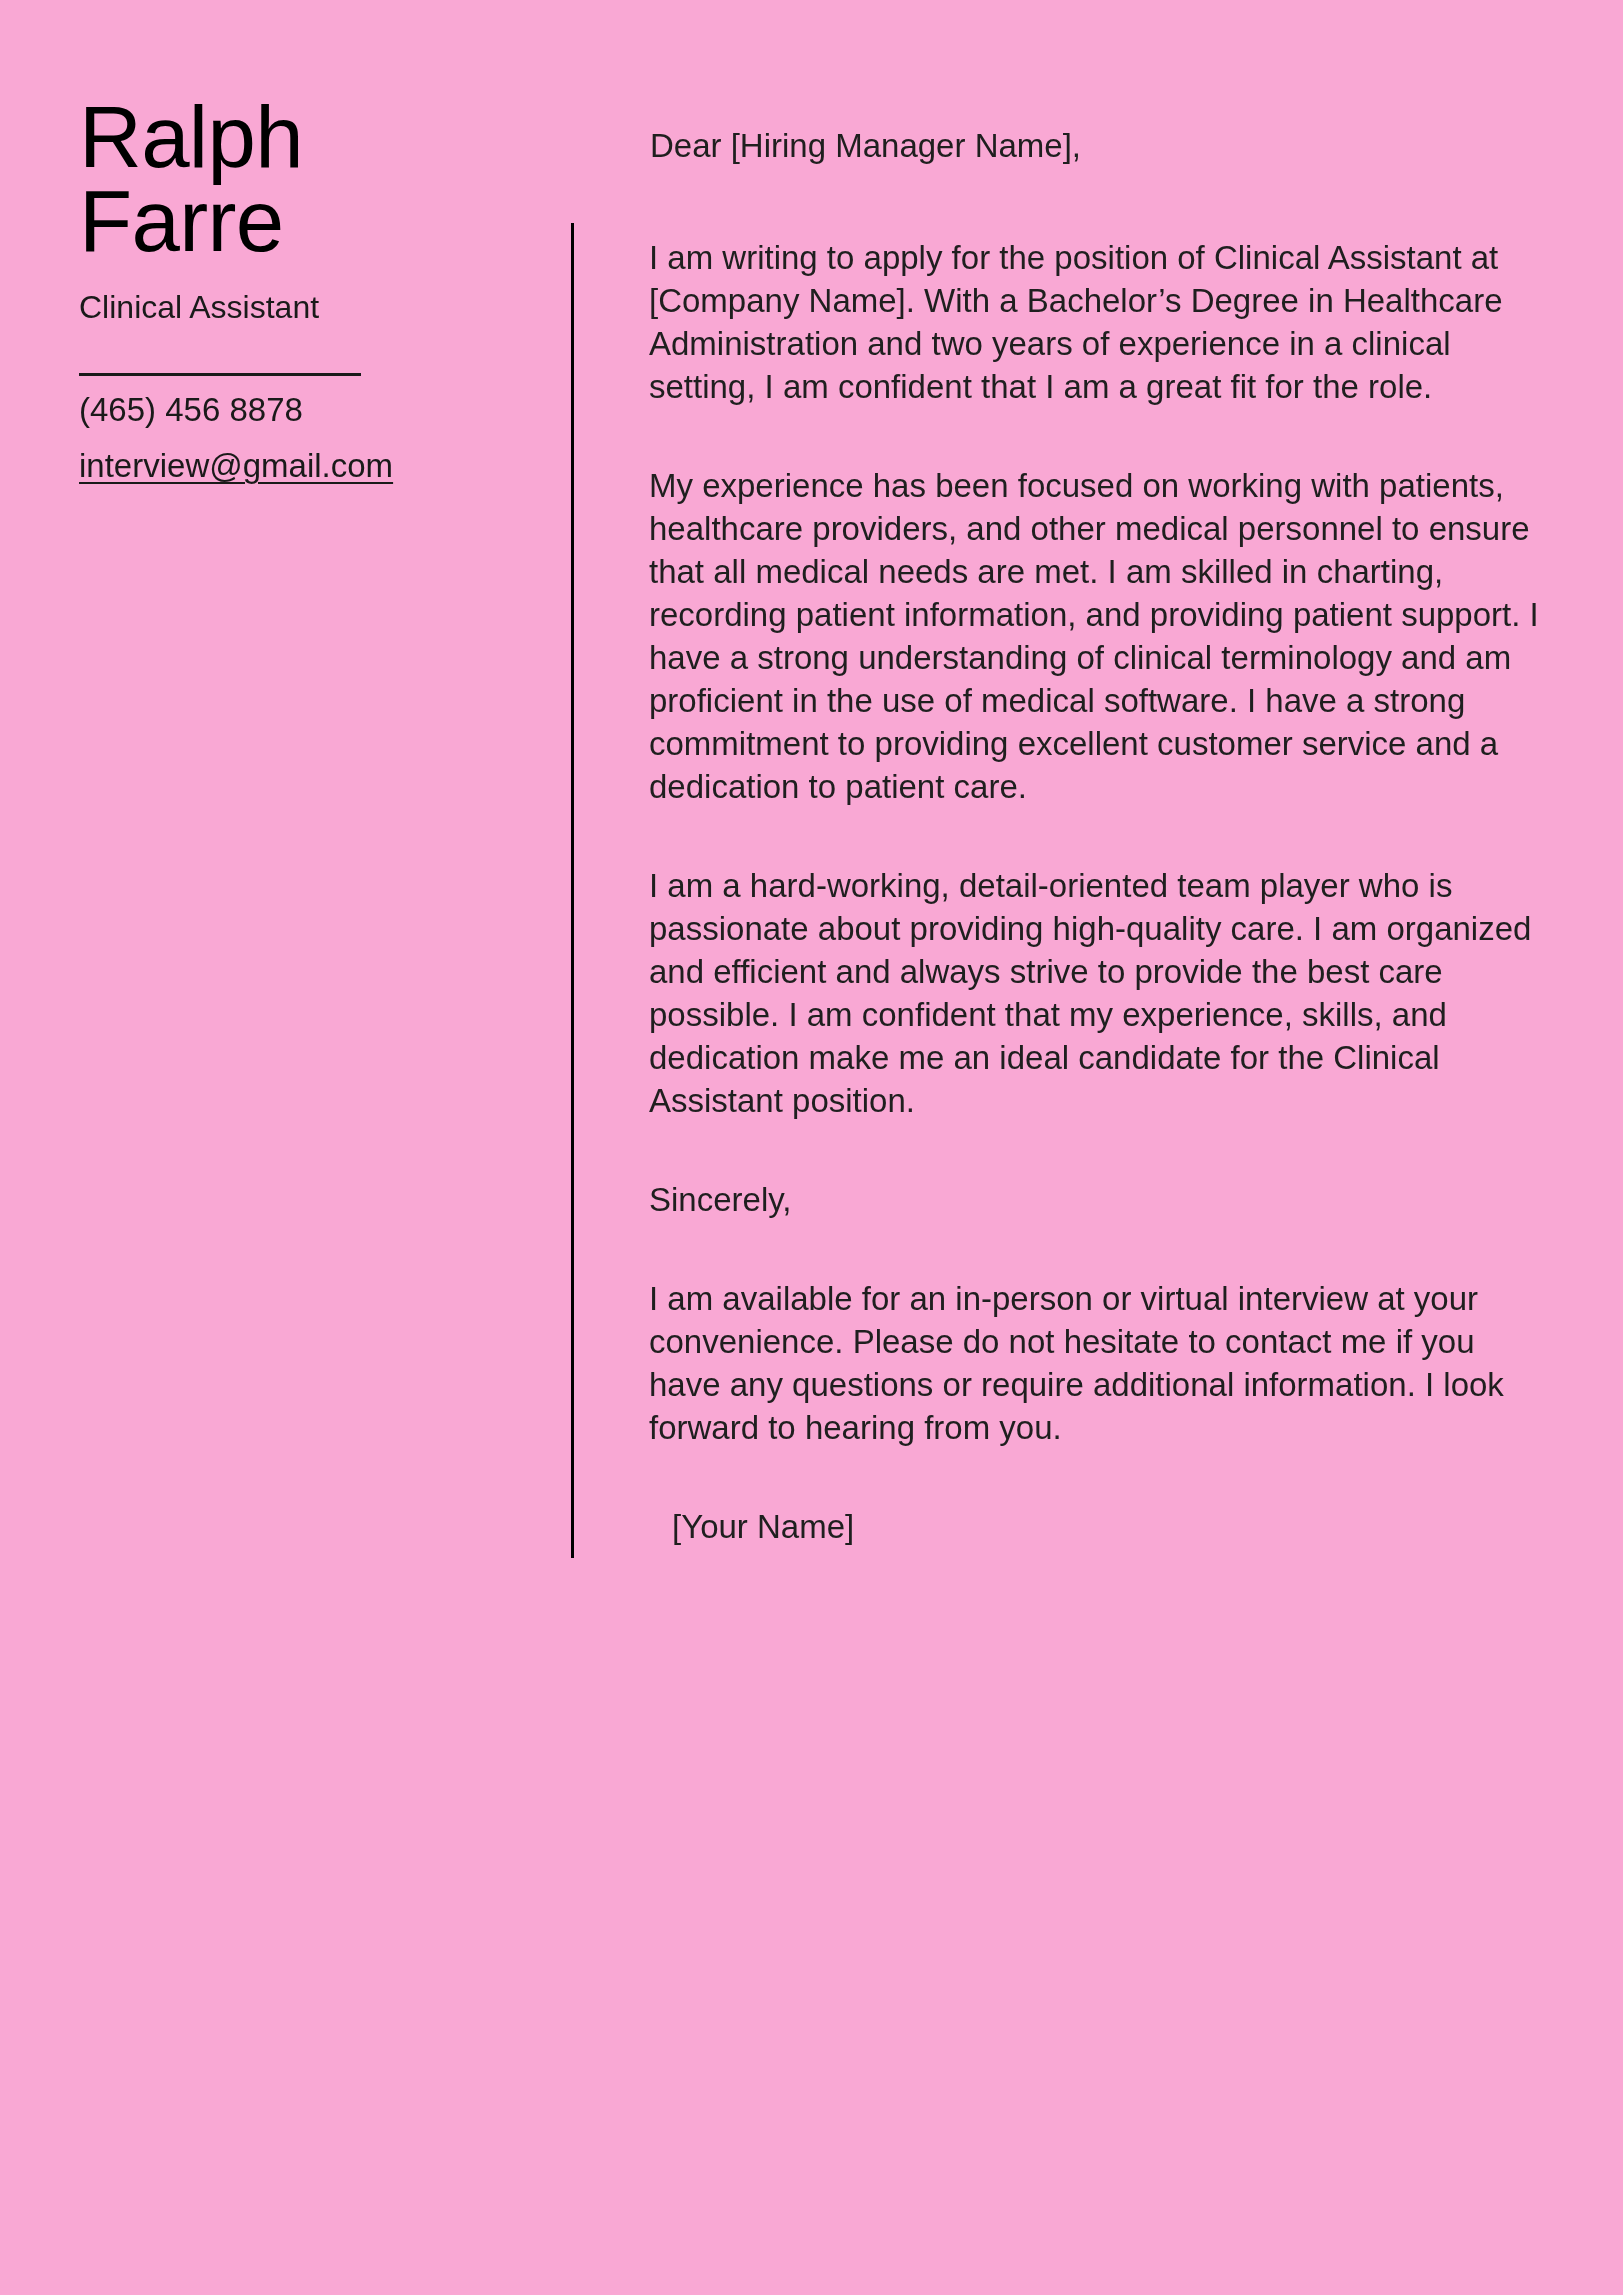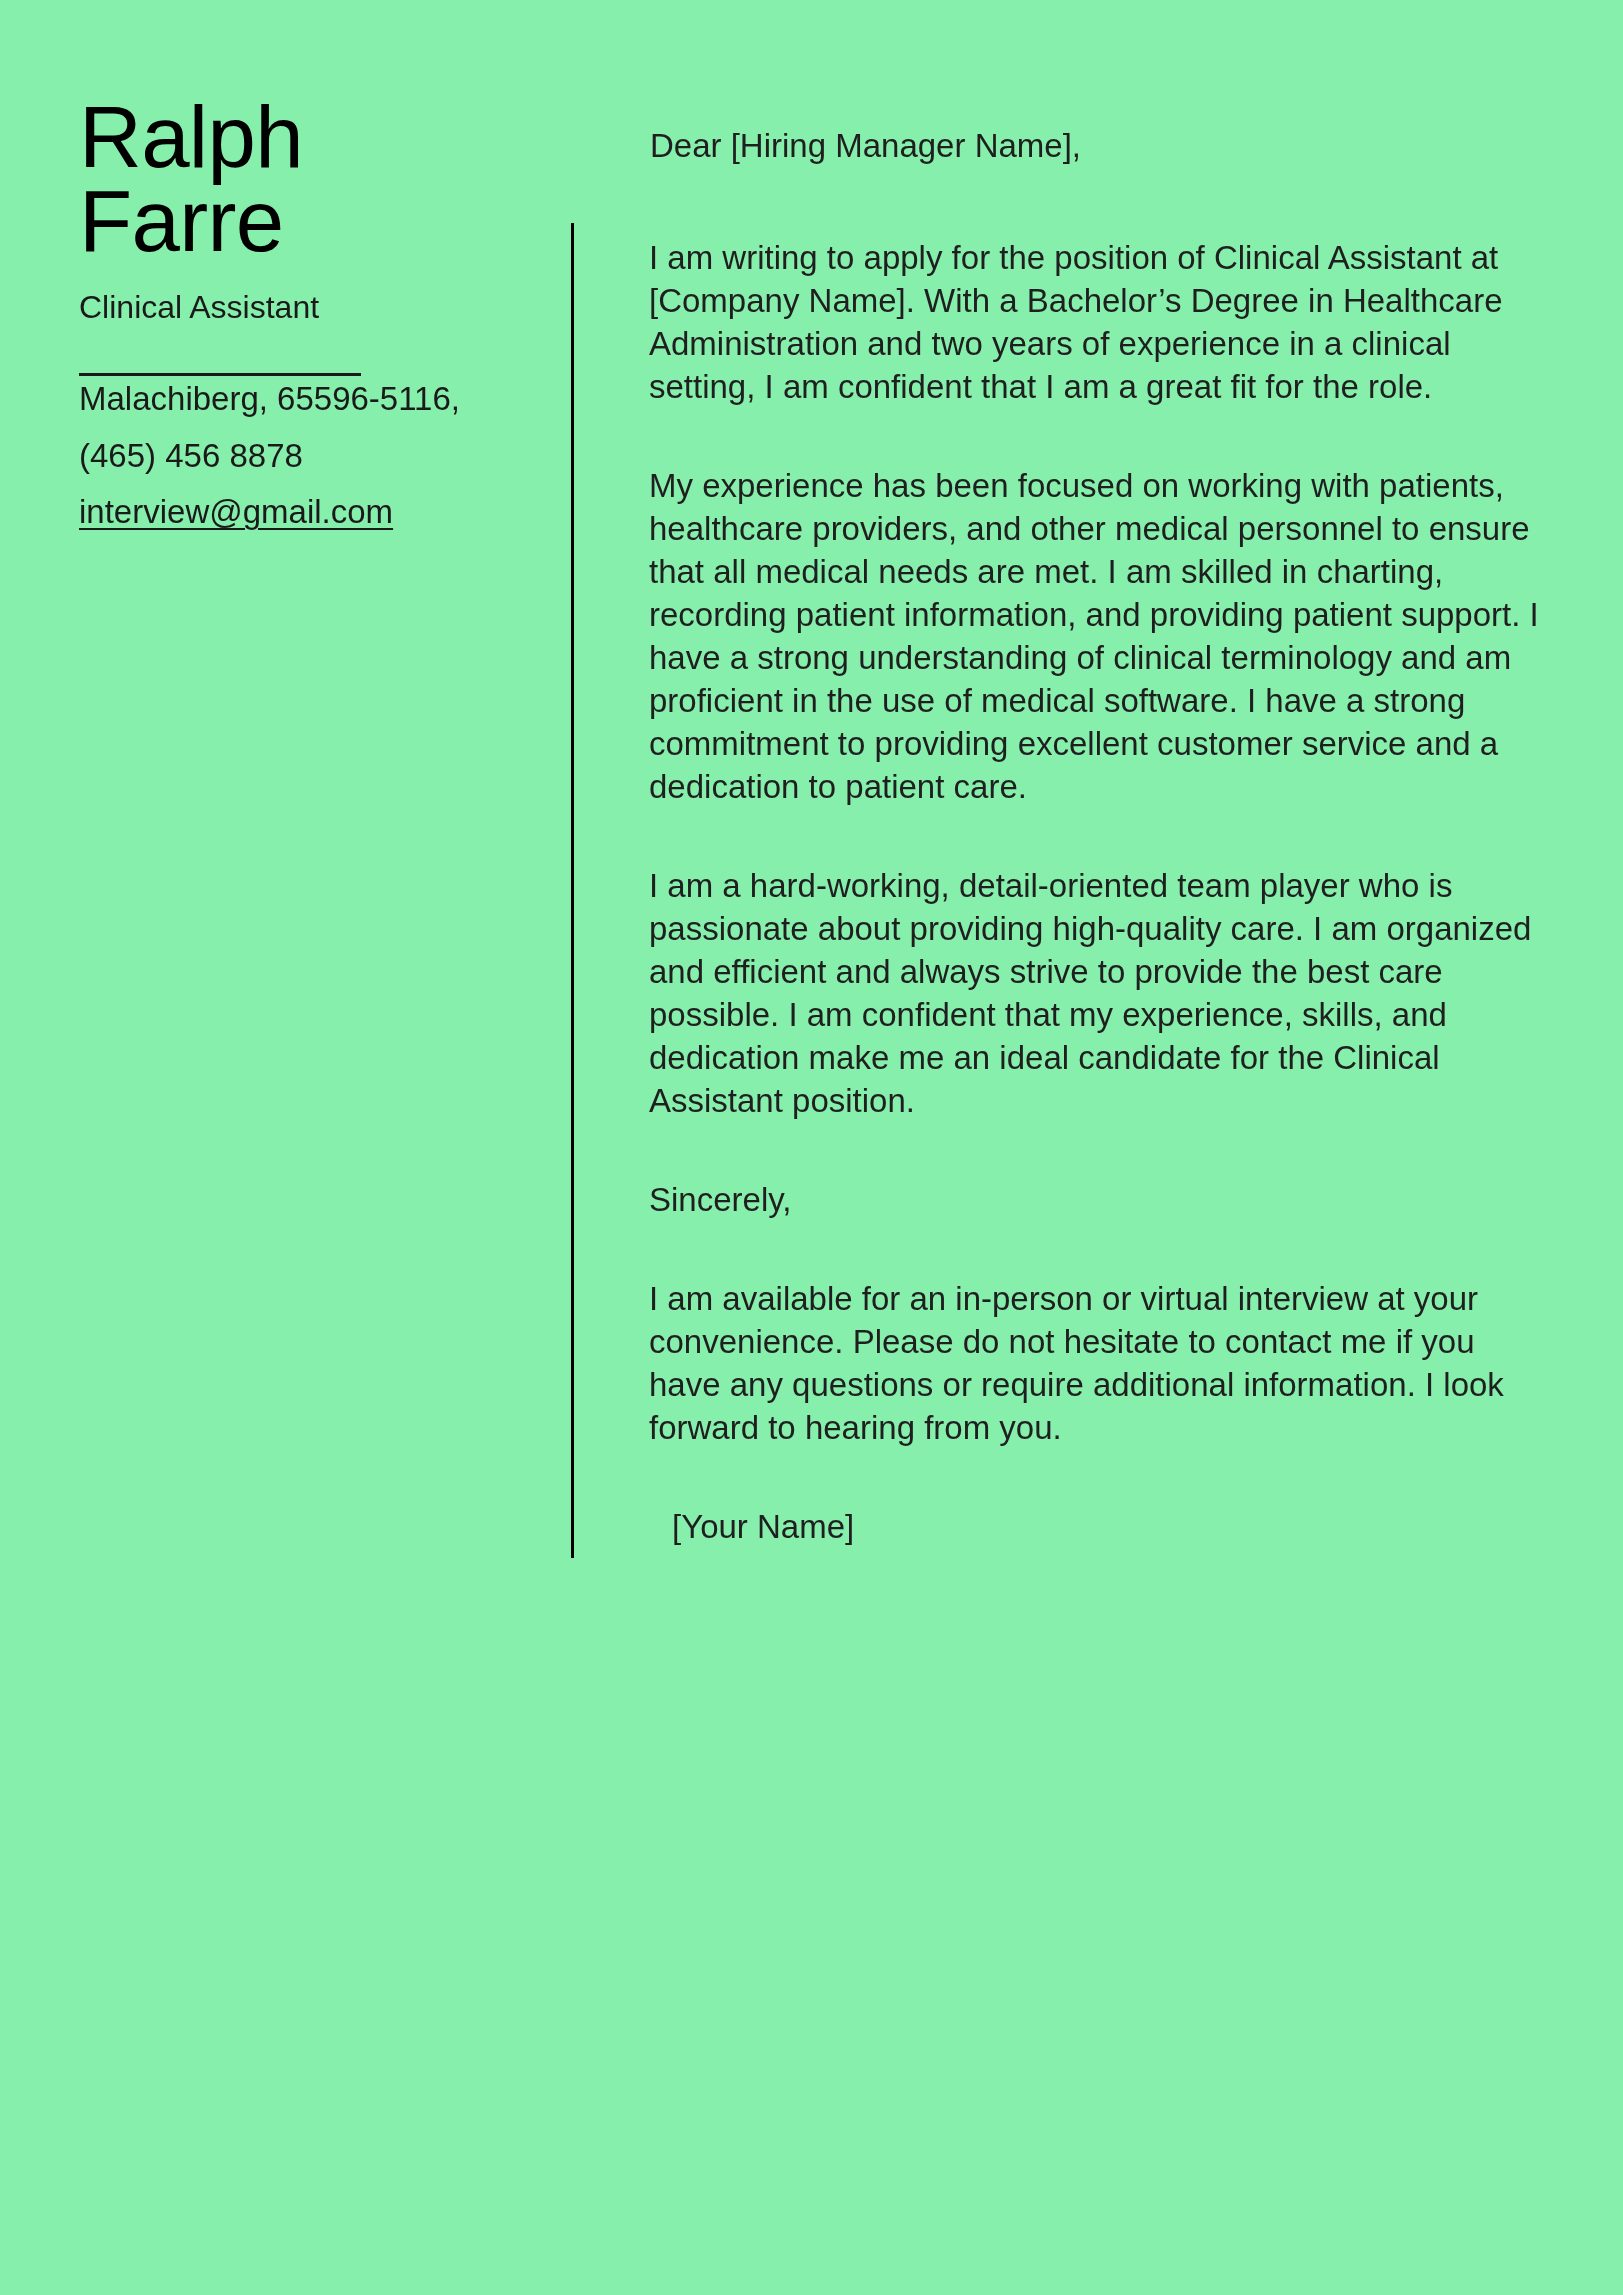--- a/index.html
+++ b/index.html
@@ -8,21 +8,21 @@
     width: 1623px;
     min-height: 2295px;
     font-family: "Liberation Sans", sans-serif;
     color: #1a1a1a;
     -webkit-font-smoothing: antialiased;
   }
   .page {
     display: flex;
     width: 1623px;
     min-height: 2295px;
-    background: #86efac;
+    background: #f9a8d4;
   }
   
   .sidebar {
     width: 571px;
     flex: 0 0 571px;
     padding: 95px 59px 0 79px;
   }
   .name {
     font-size: 87px;
     line-height: 84px;
@@ -92,21 +92,20 @@
 <div class="page">
 
   <aside class="sidebar">
     <h1 class="name">
       <span class="name-line">Ralph</span>
       <span class="name-line">Farre</span>
     </h1>
     <div class="job-title">Clinical Assistant</div>
     <hr class="divider">
     <div class="contact-item">
-      <span class="contact-line">Malachiberg, 65596-5116,</span>
     </div>
     <div class="contact-item">(465) 456 8878</div>
     <div class="contact-item">
       <a href="#" class="email-link">interview@gmail.com</a>
     </div>
   </aside>
 
   <main class="letter">
     <p class="salutation">Dear [Hiring Manager Name],</p>
     <div class="letter-body">

